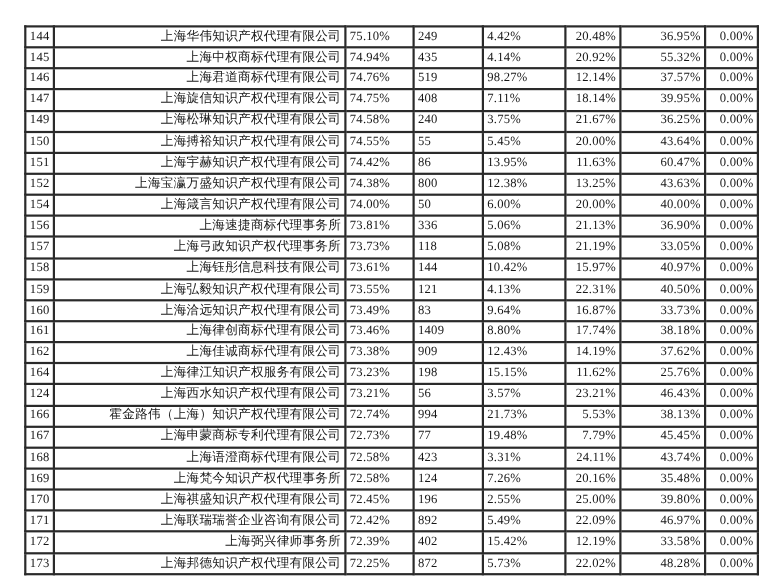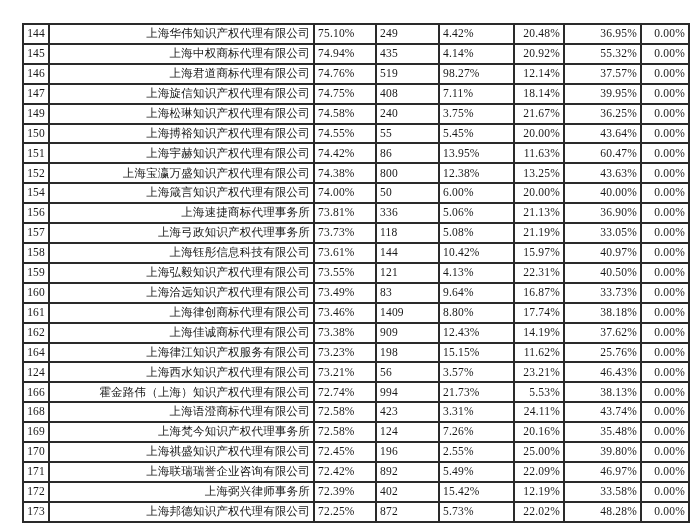--- a/index.html
+++ b/index.html
@@ -240,20 +240,30 @@
           <td class="c-rank">166</td>
           <td class="c-name">霍金路伟（上海）知识产权代理有限公司</td>
           <td class="c-left">72.74%</td>
           <td class="c-left">994</td>
           <td class="c-left">21.73%</td>
           <td class="c-right">5.53%</td>
           <td class="c-right">38.13%</td>
           <td class="c-right">0.00%</td>
         </tr>
         <tr>
+          <td class="c-rank">167</td>
+          <td class="c-name">上海申蒙商标专利代理有限公司</td>
+          <td class="c-left">72.73%</td>
+          <td class="c-left">77</td>
+          <td class="c-left">19.48%</td>
+          <td class="c-right">7.79%</td>
+          <td class="c-right">45.45%</td>
+          <td class="c-right">0.00%</td>
+        </tr>
+        <tr>
           <td class="c-rank">168</td>
           <td class="c-name">上海语澄商标代理有限公司</td>
           <td class="c-left">72.58%</td>
           <td class="c-left">423</td>
           <td class="c-left">3.31%</td>
           <td class="c-right">24.11%</td>
           <td class="c-right">43.74%</td>
           <td class="c-right">0.00%</td>
         </tr>
         <tr>

